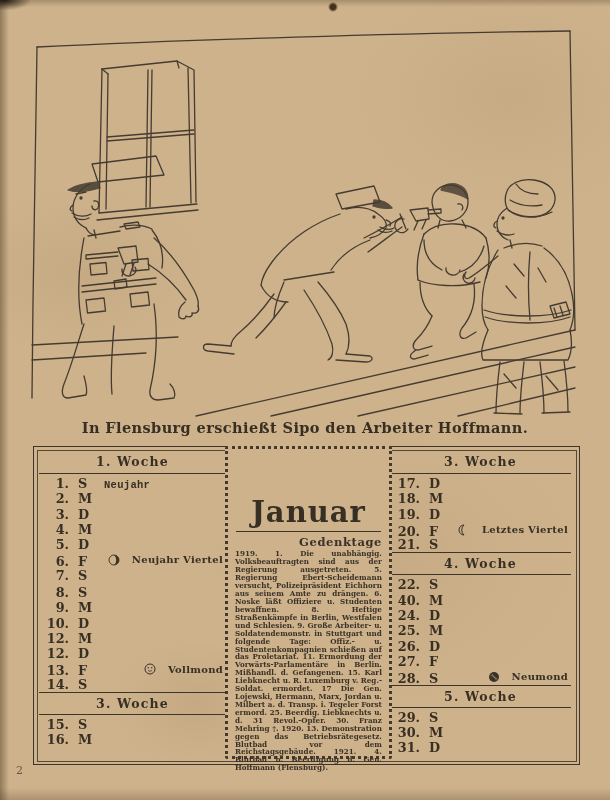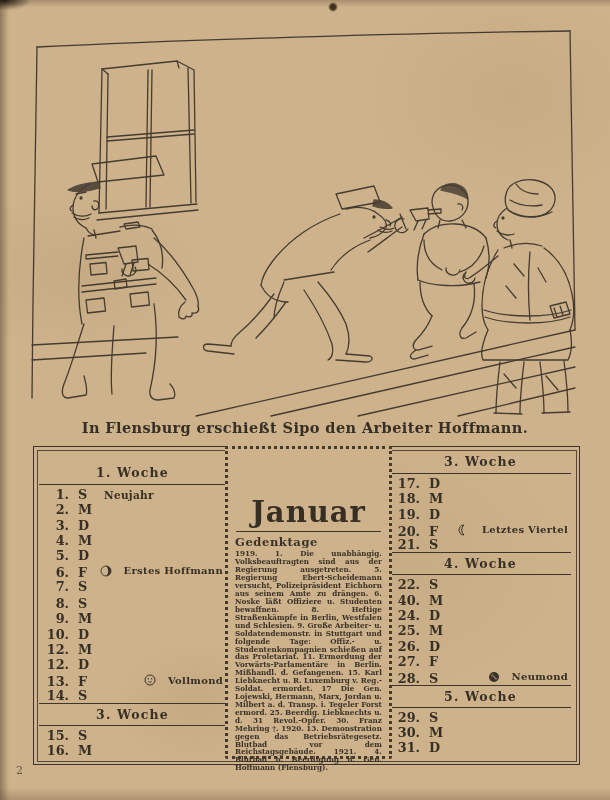--- a/index.html
+++ b/index.html
@@ -38,54 +38,54 @@
   }
   
   .calendar{
     position:absolute;left:33px;top:446px;width:547px;height:319px;
     border:1.8px solid #3e352a;box-sizing:border-box;
   }
   .calendar .inner-rule{
     position:absolute;inset:2.5px;border:1px solid rgba(62,53,42,.85);pointer-events:none;
   }
   .week-col{position:absolute;top:3px;bottom:3px;}
-  .col-left{left:5px;width:187px;margin-top:11px;}
+  .col-left{left:5px;width:187px;}
   .col-right{left:356px;width:181px;}
   .week-header{
     height:21px;display:flex;align-items:center;justify-content:center;
     font-size:12.5px;font-weight:700;letter-spacing:1.2px;color:#372f24;
     border-bottom:1.3px solid #3e352a;
   }
   .week-block:first-child .week-header{height:23px;}
   .week-block + .week-block .week-header{border-top:1.3px solid #3e352a;}
   .day-list{padding-top:2px;}
   .day-row{
     display:flex;align-items:baseline;height:15.3px;
     font-size:12.8px;font-weight:700;color:#372f24;line-height:15.3px;
   }
   .day-num{width:30px;text-align:right;}
   .day-letter{width:16px;margin-left:9px;}
-  .day-note{font-size:10.5px;font-weight:700;margin-left:10px;letter-spacing:.3px;}
+  .day-note{font-size:10.5px;font-weight:700;margin-left:10px;letter-spacing:.3px;font-family:Liberation Mono, monospace;}
   .moon{margin-left:auto;display:flex;align-items:center;gap:12px;padding-right:3px;}
   .moon svg{display:block;}
   .moon-label{font-size:10px;font-weight:700;letter-spacing:.3px;white-space:nowrap;}
   
   .month-panel{
     position:absolute;left:191px;top:-1px;width:167px;height:313px;
     box-sizing:border-box;background:#cdb28b;
     border:3px dotted #443a2c;border-radius:2px;
     padding:2px 7px 4px;z-index:3;
   }
   .month-title{
     text-align:center;font-size:29px;font-weight:700;letter-spacing:1px;
     color:#372f24;line-height:34px;margin-top:44px;
   }
   .title-rule{height:0;border-top:1.4px solid #3e352a;margin:2px 1px 3px;}
   .memorial-heading{
-    text-align:left;font-size:11.5px;font-weight:700;letter-spacing:.6px;margin-bottom:1px;
+    text-align:right;font-size:11.5px;font-weight:700;letter-spacing:.6px;margin-bottom:1px;
   }
   .memorial-text{
     width:204px;transform:scale(0.72);transform-origin:0 0;
     font-size:10px;line-height:11px;font-weight:600;
     text-align:justify;color:#3a3128;
   }
   
   .page-number{
     position:absolute;left:16px;top:764px;font-size:11px;color:rgba(58,48,38,.7);
   }
@@ -265,21 +265,21 @@
               <span class="day-letter">D</span>
             </div>
             <div class="day-row">
               <span class="day-num">6.</span>
               <span class="day-letter">F</span>
               <span class="moon">
                 <svg width="12" height="12" viewBox="0 0 12 12">
                   <circle cx="6" cy="6" r="5" fill="none" stroke="#3a3128" stroke-width="0.9"></circle>
                   <path d="M6 1 A5 5 0 0 1 6 11 A6.6 6.6 0 0 0 6 1 Z" fill="#3a3128"></path>
                 </svg>
-                <span class="moon-label">Erstes Hoffmann</span>
+                <span class="moon-label">Neujahr Viertel</span>
               </span>
             </div>
             <div class="day-row">
               <span class="day-num">7.</span>
               <span class="day-letter">S</span>
             </div>
           </div>
         </div>
         <div class="week-block">
           <div class="day-list">

